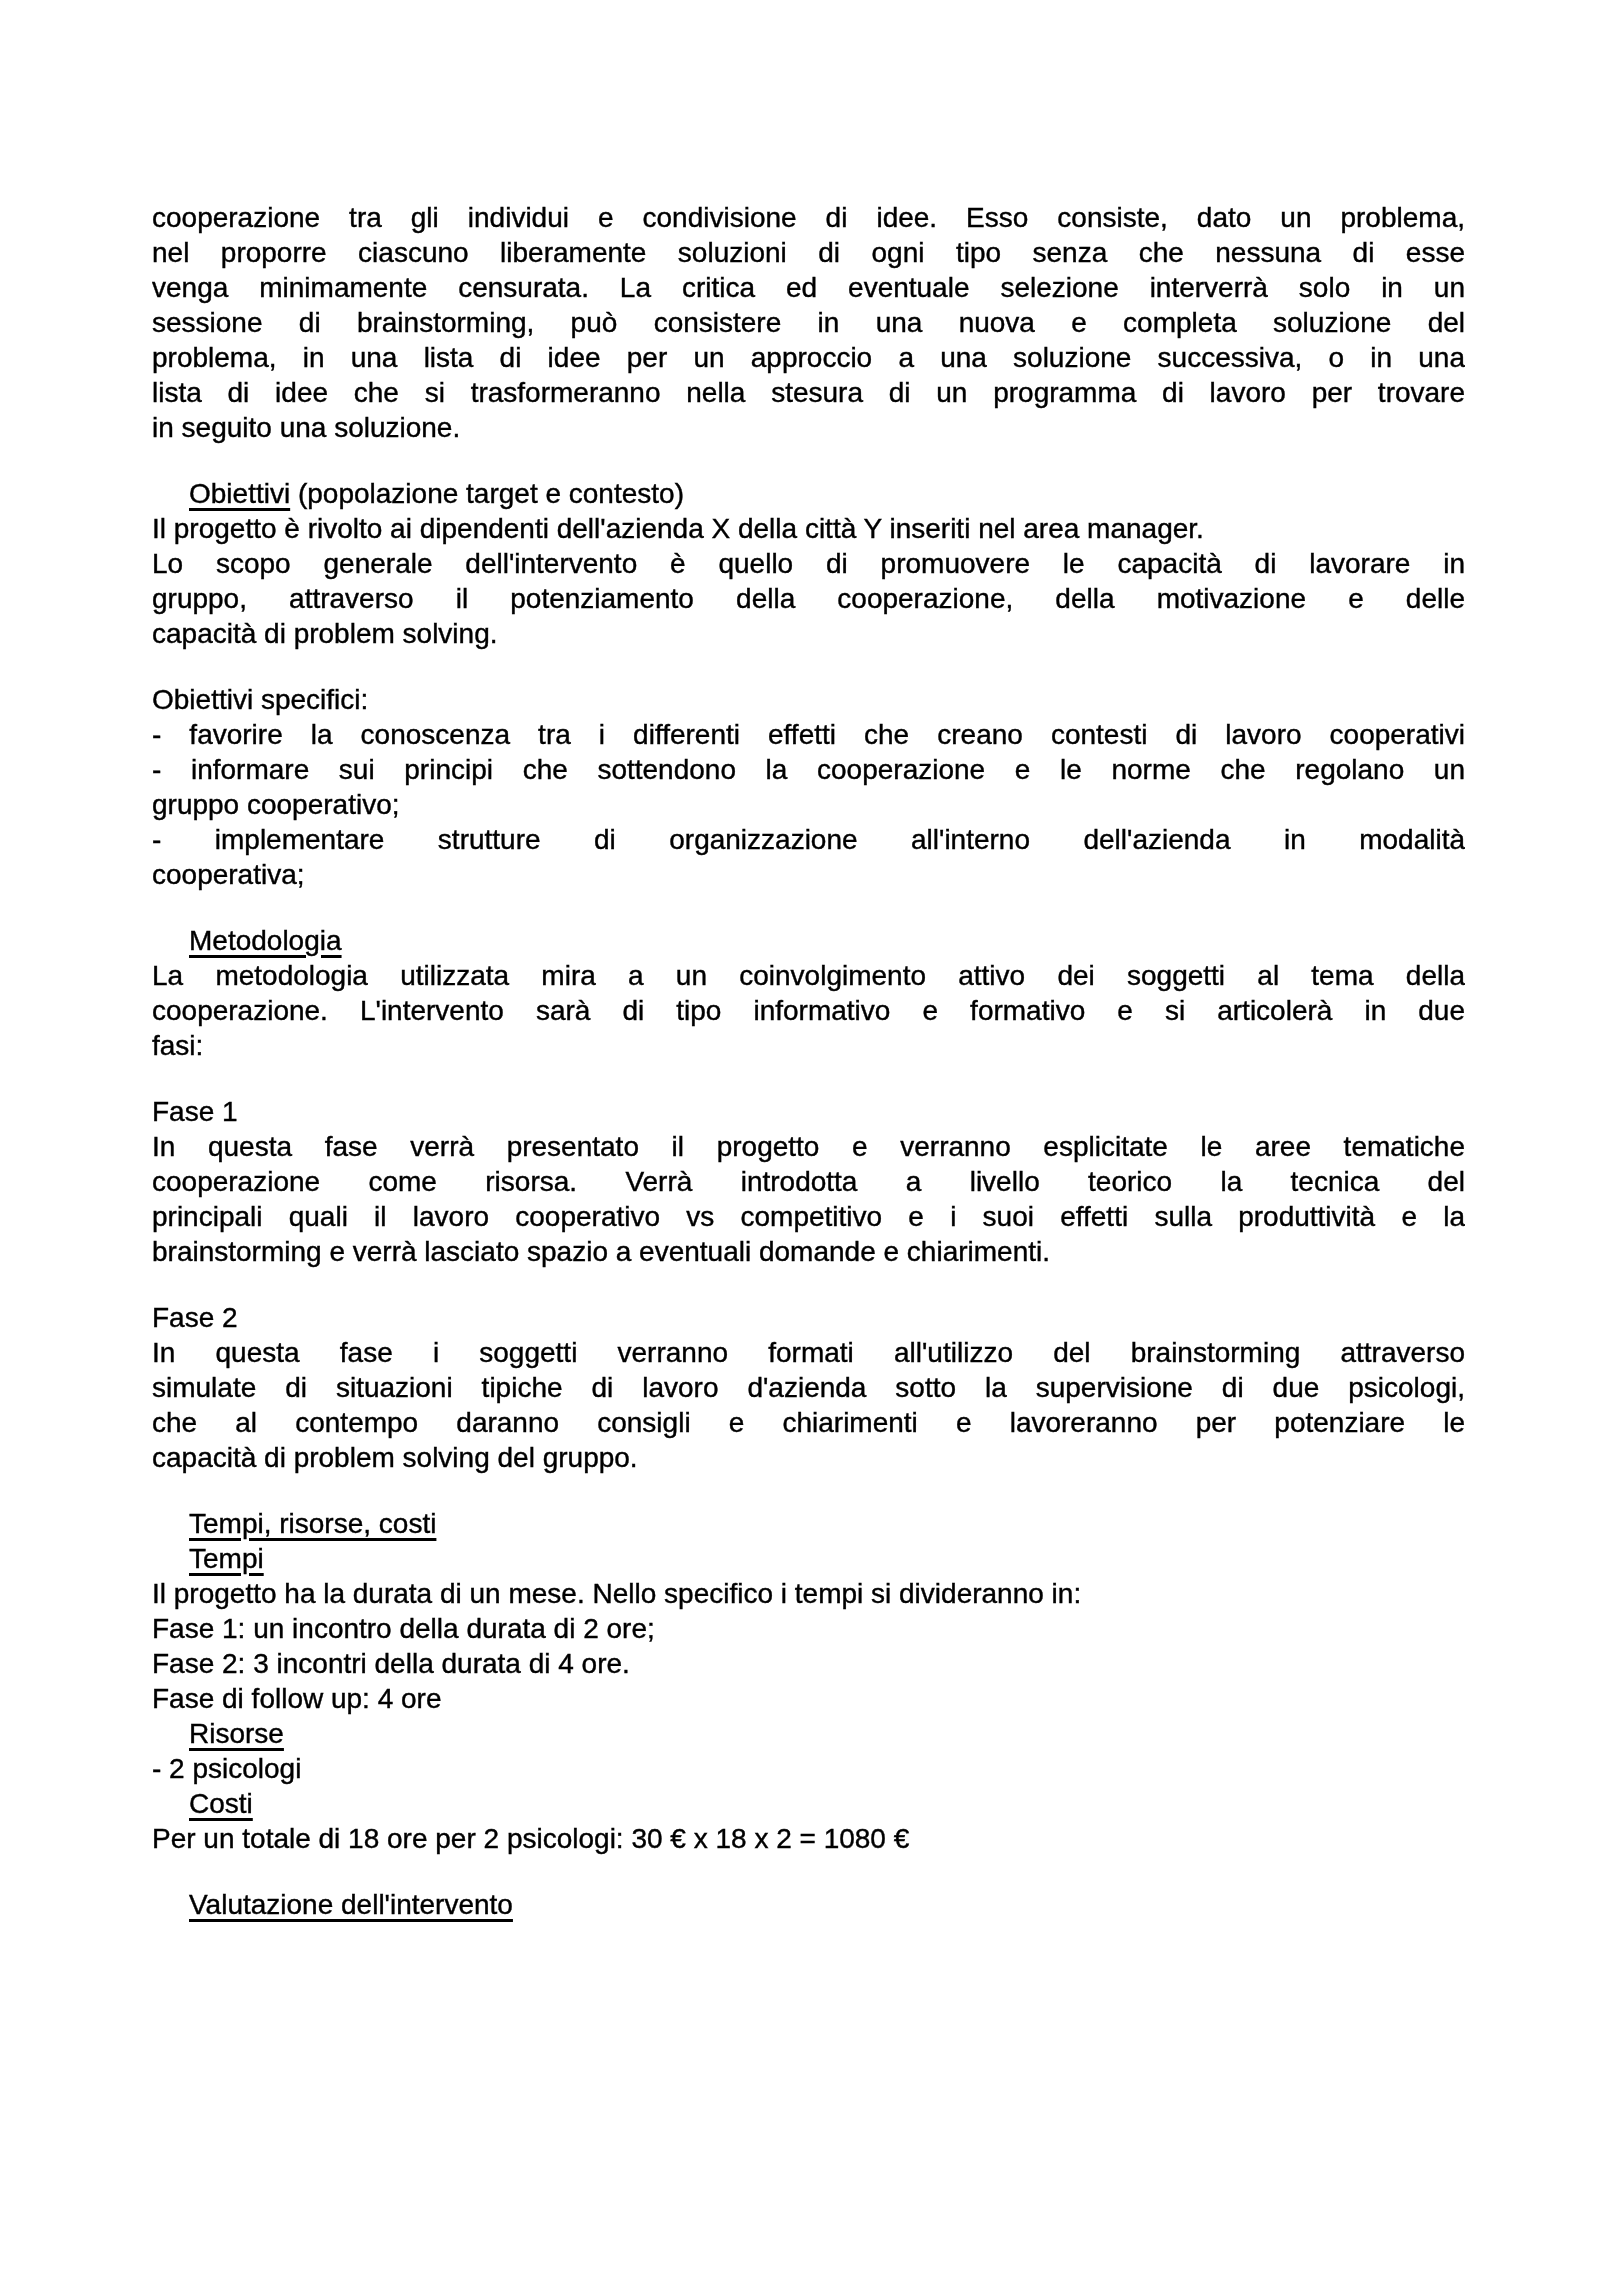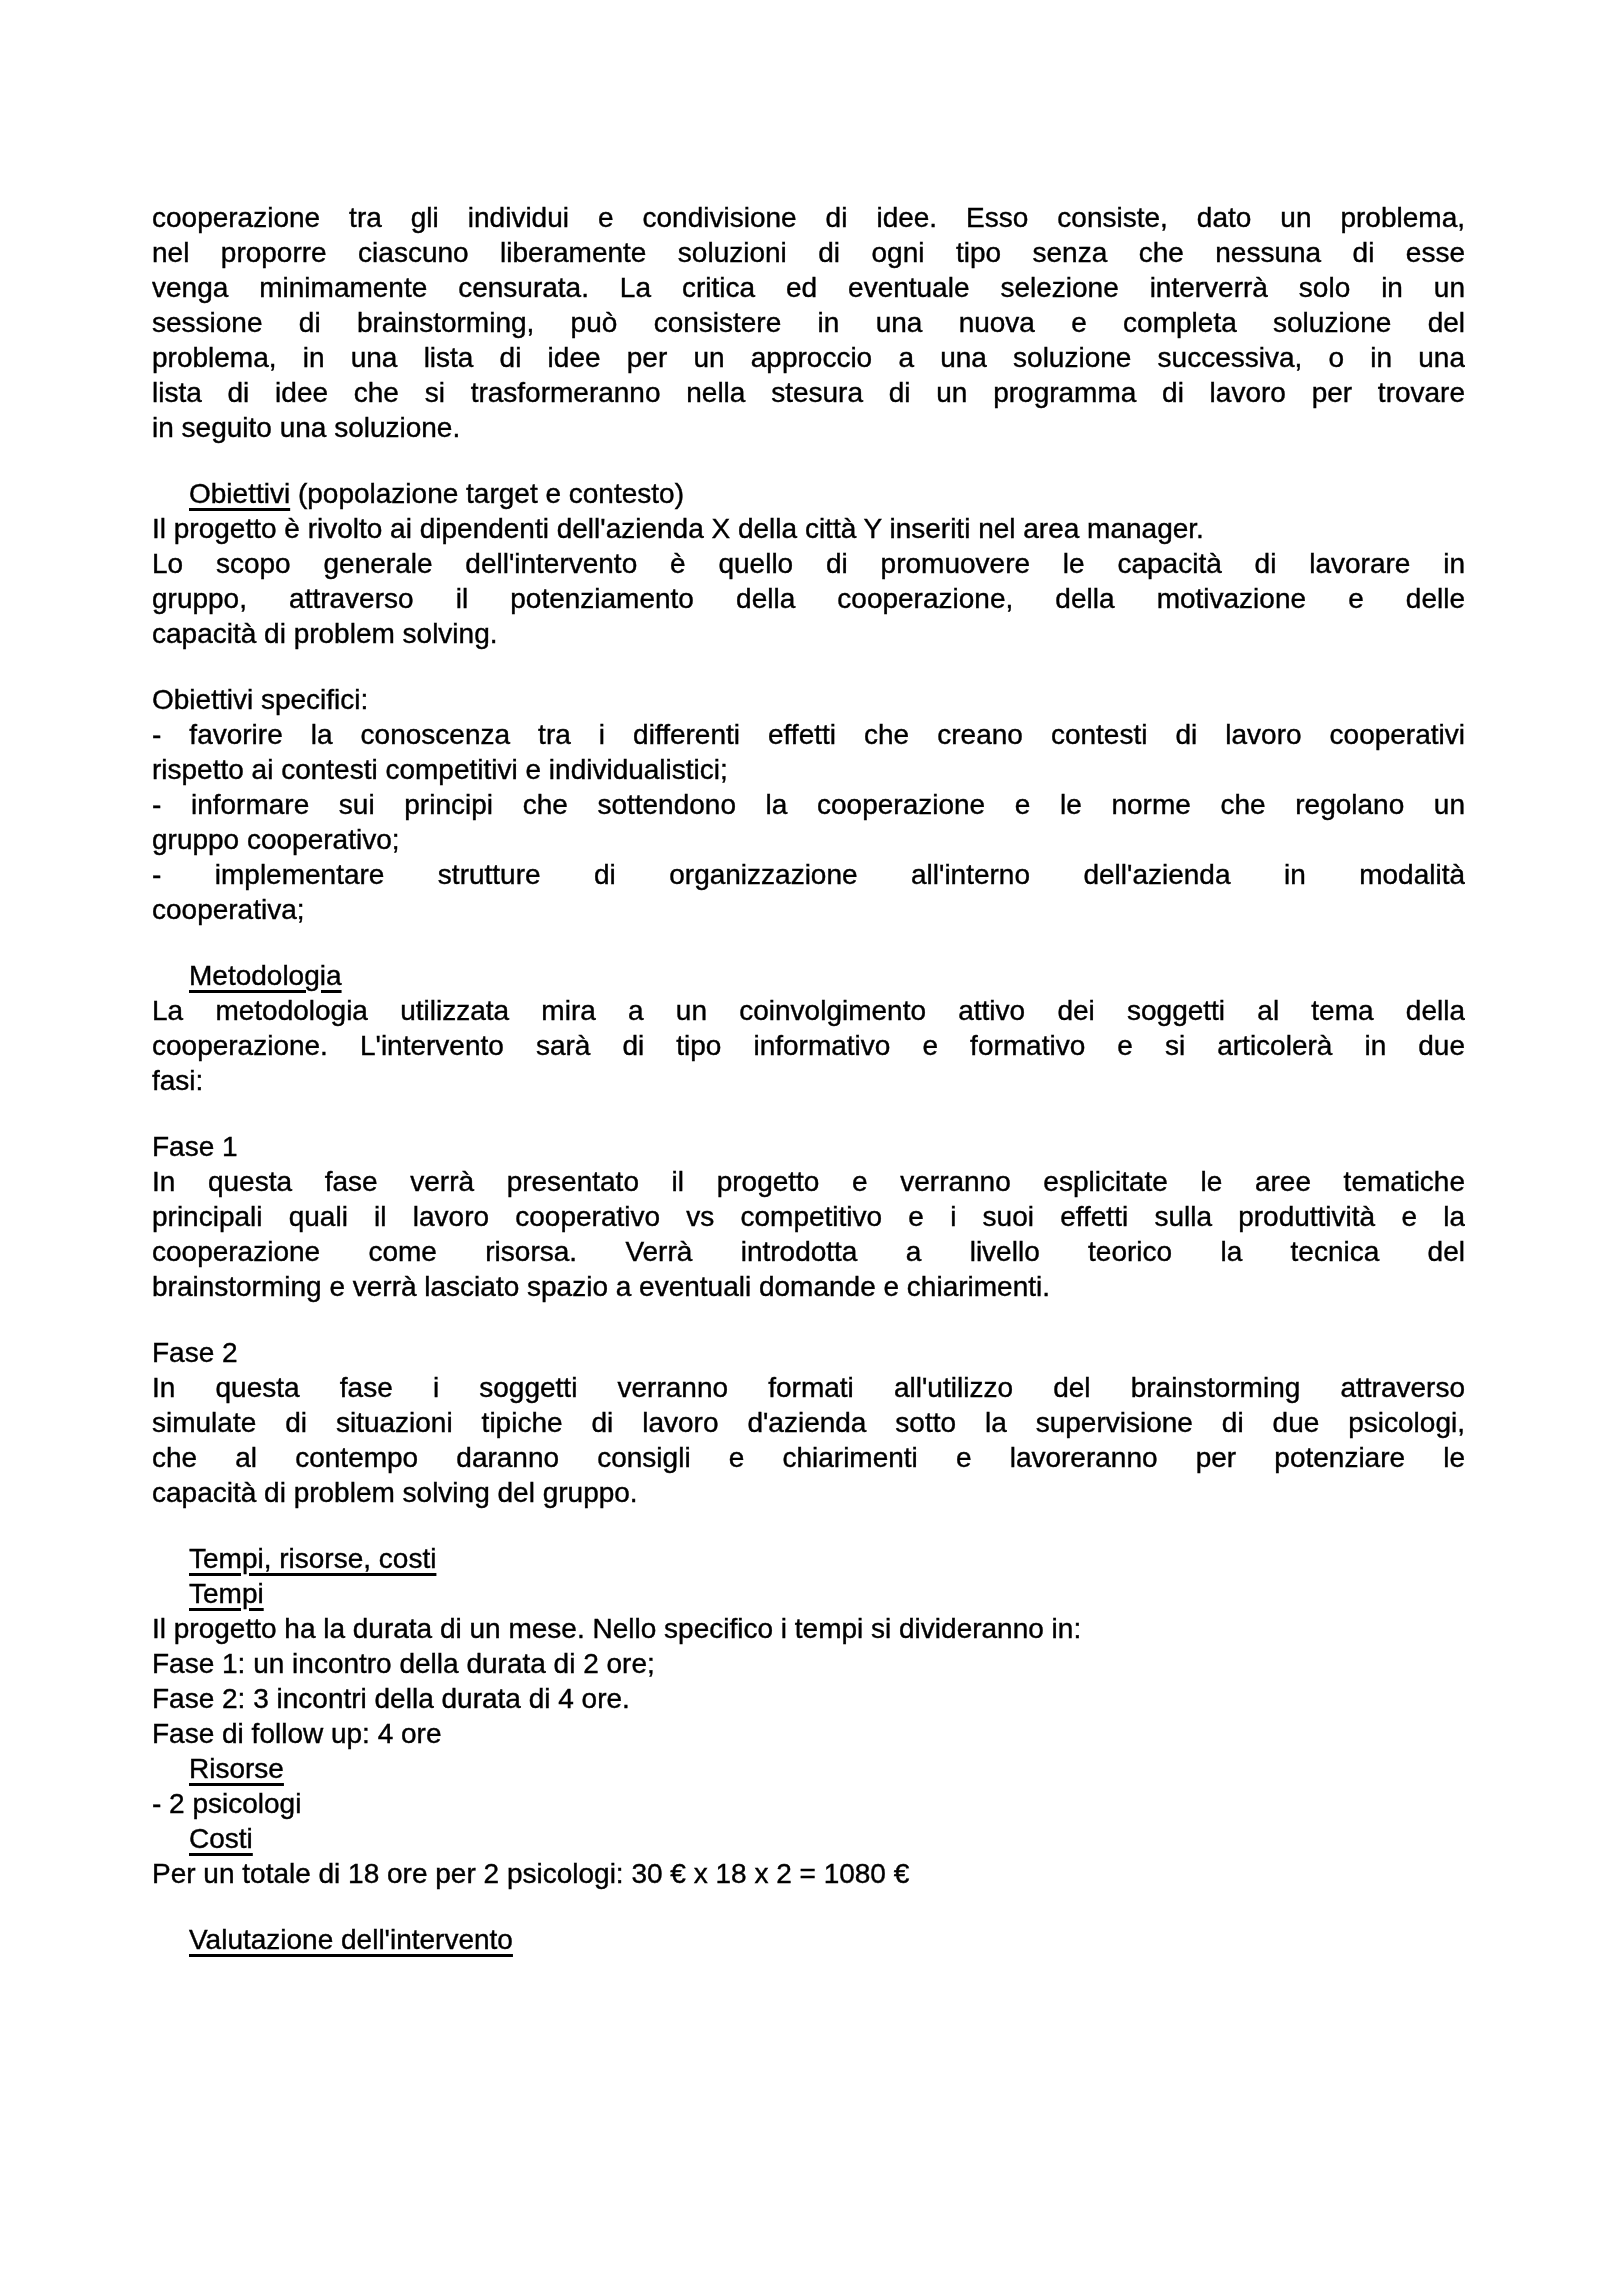--- a/index.html
+++ b/index.html
@@ -55,21 +55,20 @@
         <div class="ln j">Lo scopo generale dell'intervento è quello di promuovere le capacità di lavorare in</div>
         <div class="ln j">gruppo, attraverso il potenziamento della cooperazione, della motivazione e delle</div>
         <div class="ln">capacità di problem solving.</div>
       </div>
       <div class="gap"></div>
       <div class="para">
         <div class="ln">Obiettivi specifici:</div>
       </div>
       <div class="para">
         <div class="ln j">- favorire la conoscenza tra i differenti effetti che creano contesti di lavoro cooperativi</div>
-        <div class="ln">rispetto ai contesti competitivi e individualistici;</div>
       </div>
       <div class="para">
         <div class="ln j">- informare sui principi che sottendono la cooperazione e le norme che regolano un</div>
         <div class="ln">gruppo cooperativo;</div>
       </div>
       <div class="para">
         <div class="ln j">- implementare strutture di organizzazione all'interno dell'azienda in modalità</div>
         <div class="ln">cooperativa;</div>
       </div>
       <div class="gap"></div>
@@ -78,22 +77,22 @@
         <div class="ln j">La metodologia utilizzata mira a un coinvolgimento attivo dei soggetti al tema della</div>
         <div class="ln j">cooperazione. L'intervento sarà di tipo informativo e formativo e si articolerà in due</div>
         <div class="ln">fasi:</div>
       </div>
       <div class="gap"></div>
       <div class="para">
         <div class="ln">Fase 1</div>
       </div>
       <div class="para">
         <div class="ln j">In questa fase verrà presentato il progetto e verranno esplicitate le aree tematiche</div>
+        <div class="ln j">cooperazione come risorsa. Verrà introdotta a livello teorico la tecnica del</div>
         <div class="ln j">principali quali il lavoro cooperativo vs competitivo e i suoi effetti sulla produttività e la</div>
-        <div class="ln j">cooperazione come risorsa. Verrà introdotta a livello teorico la tecnica del</div>
         <div class="ln">brainstorming e verrà lasciato spazio a eventuali domande e chiarimenti.</div>
       </div>
       <div class="gap"></div>
       <div class="para">
         <div class="ln">Fase 2</div>
       </div>
       <div class="para">
         <div class="ln j">In questa fase i soggetti verranno formati all'utilizzo del brainstorming attraverso</div>
         <div class="ln j">simulate di situazioni tipiche di lavoro d'azienda sotto la supervisione di due psicologi,</div>
         <div class="ln j">che al contempo daranno consigli e chiarimenti e lavoreranno per potenziare le</div>

